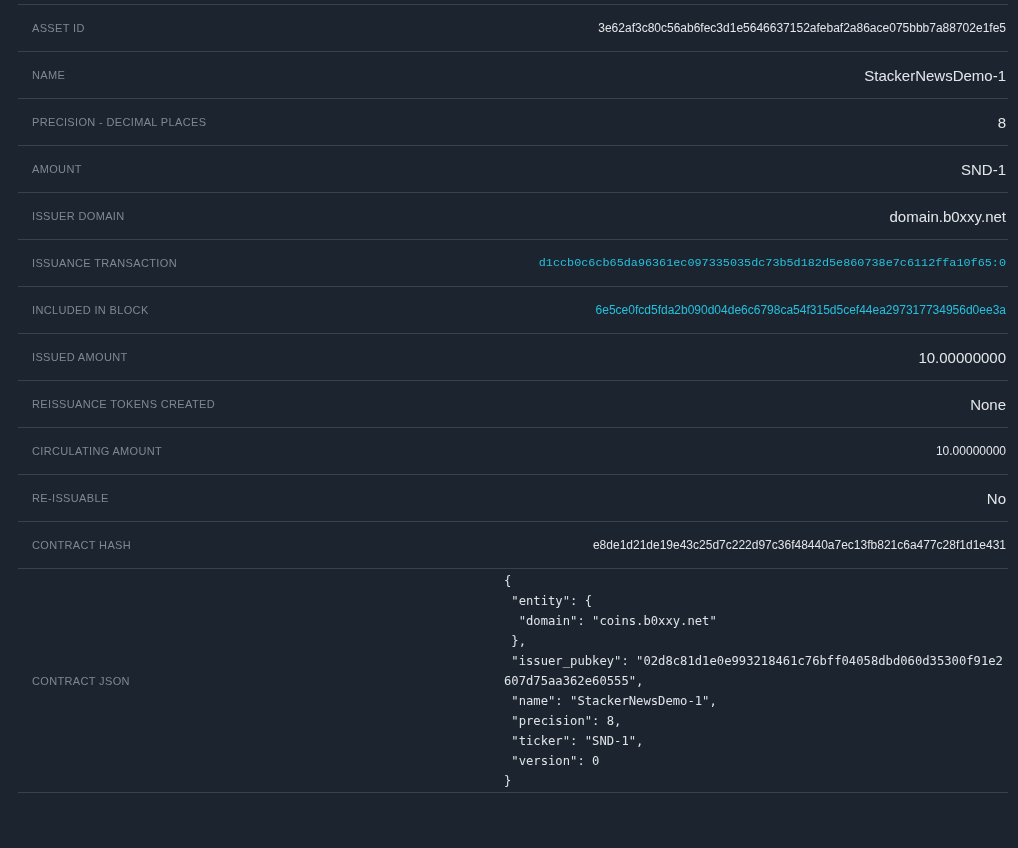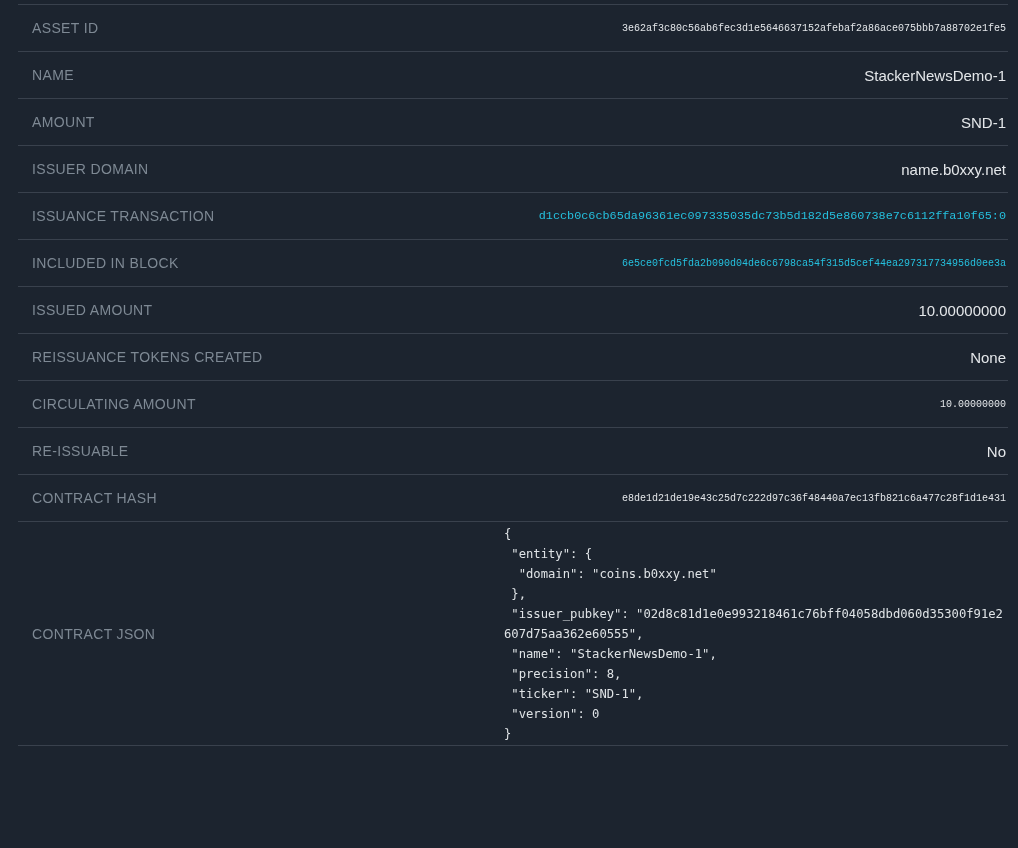--- a/index.html
+++ b/index.html
@@ -28,37 +28,37 @@
     display: flex;
     align-items: center;
     justify-content: space-between;
     height: 47px;
     padding: 0 2px 0 14px;
     border-bottom: 1px solid var(--divider, #39414d);
   }
   .row.tall { height: 224px; }
   .label {
     flex: 0 0 auto;
-    font-size: 14px;
+    font-size: 11px;
     letter-spacing: 0.35px;
     color: var(--label, #7e8994);
     white-space: nowrap;
     text-align: center;
   }
   .value {
     flex: 1 1 auto;
     margin-left: 24px;
     text-align: right;
     font-size: 15px;
     color: var(--value, #e4e7ea);
     white-space: nowrap;
   }
   .mono {
-    font-family: Liberation Mono, monospace;
-    font-size: 10px;
+    font-family: Liberation Sans, sans-serif;
+    font-size: 12px;
     text-align: right;
   }
   .monolib {
     font-family: "Liberation Mono", monospace;
     font-size: 11.8px;
   }
   a.link {
     color: var(--link, #25c0de);
     text-decoration: none;
     cursor: pointer;
@@ -88,29 +88,33 @@
   <div class="row">
     <div class="label">ASSET ID</div>
     <div class="value mono">3e62af3c80c56ab6fec3d1e5646637152afebaf2a86ace075bbb7a88702e1fe5</div>
   </div>
 
   <div class="row">
     <div class="label">NAME</div>
     <div class="value">StackerNewsDemo-1</div>
   </div>
 
+  <div class="row">
+    <div class="label">PRECISION - DECIMAL PLACES</div>
+    <div class="value">8</div>
+  </div>
 
   <div class="row">
     <div class="label">AMOUNT</div>
     <div class="value">SND-1</div>
   </div>
 
   <div class="row">
     <div class="label">ISSUER DOMAIN</div>
-    <div class="value">name.b0xxy.net</div>
+    <div class="value">domain.b0xxy.net</div>
   </div>
 
   <div class="row">
     <div class="label">ISSUANCE TRANSACTION</div>
     <div class="value monolib"><a href="#" class="link">d1ccb0c6cb65da96361ec097335035dc73b5d182d5e860738e7c6112ffa10f65:0</a></div>
   </div>
 
   <div class="row">
     <div class="label">INCLUDED IN BLOCK</div>
     <div class="value mono"><a href="#" class="link">6e5ce0fcd5fda2b090d04de6c6798ca54f315d5cef44ea297317734956d0ee3a</a></div>

